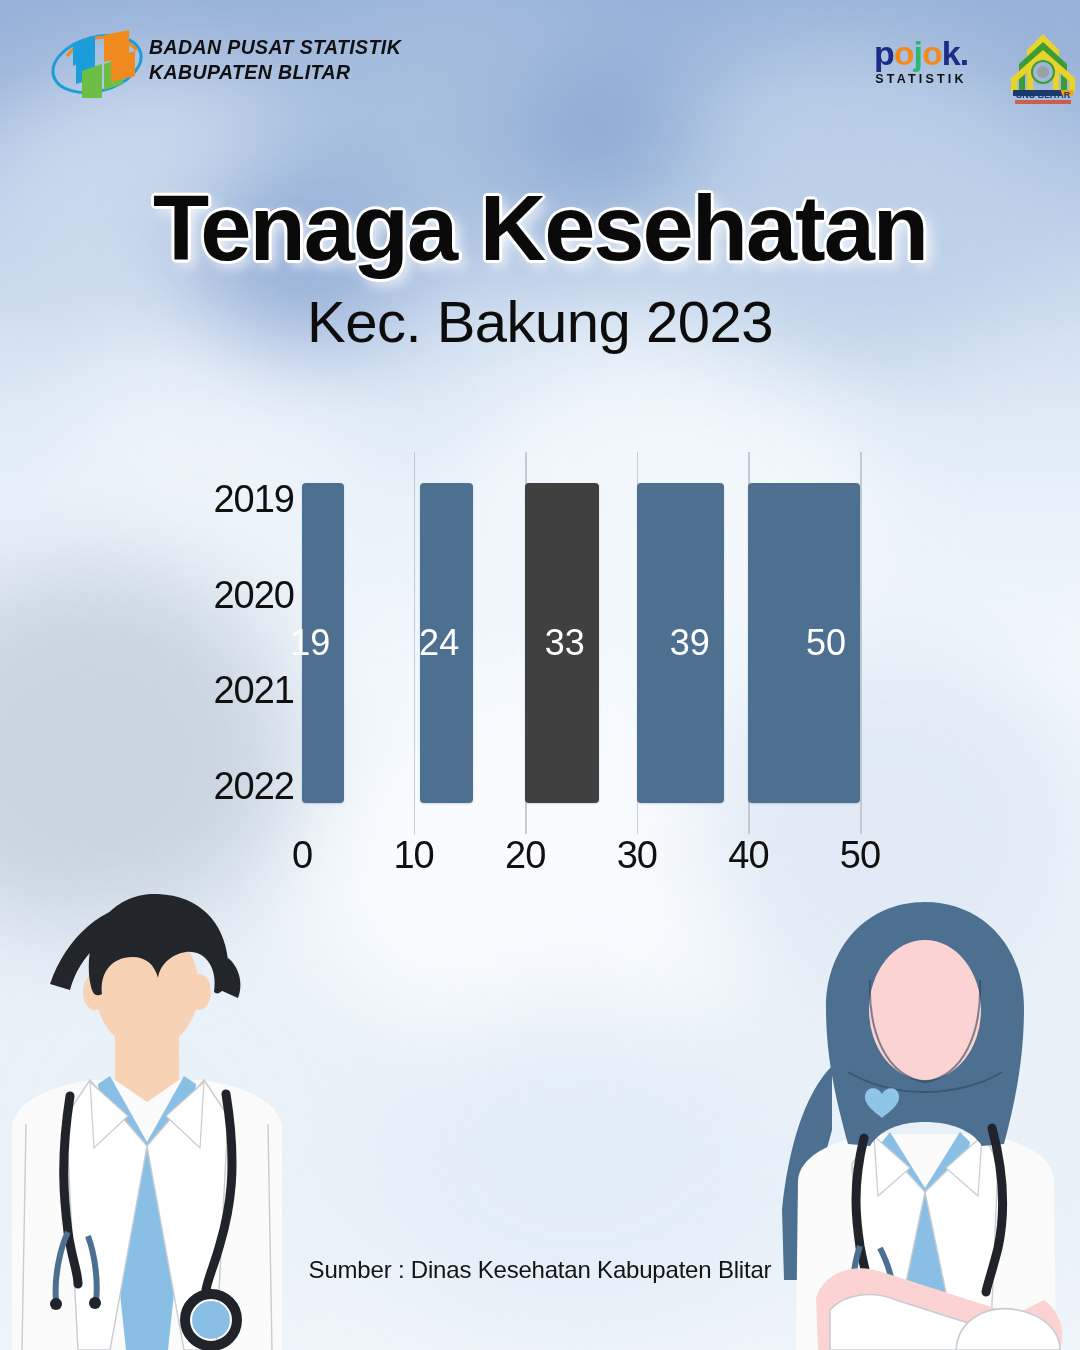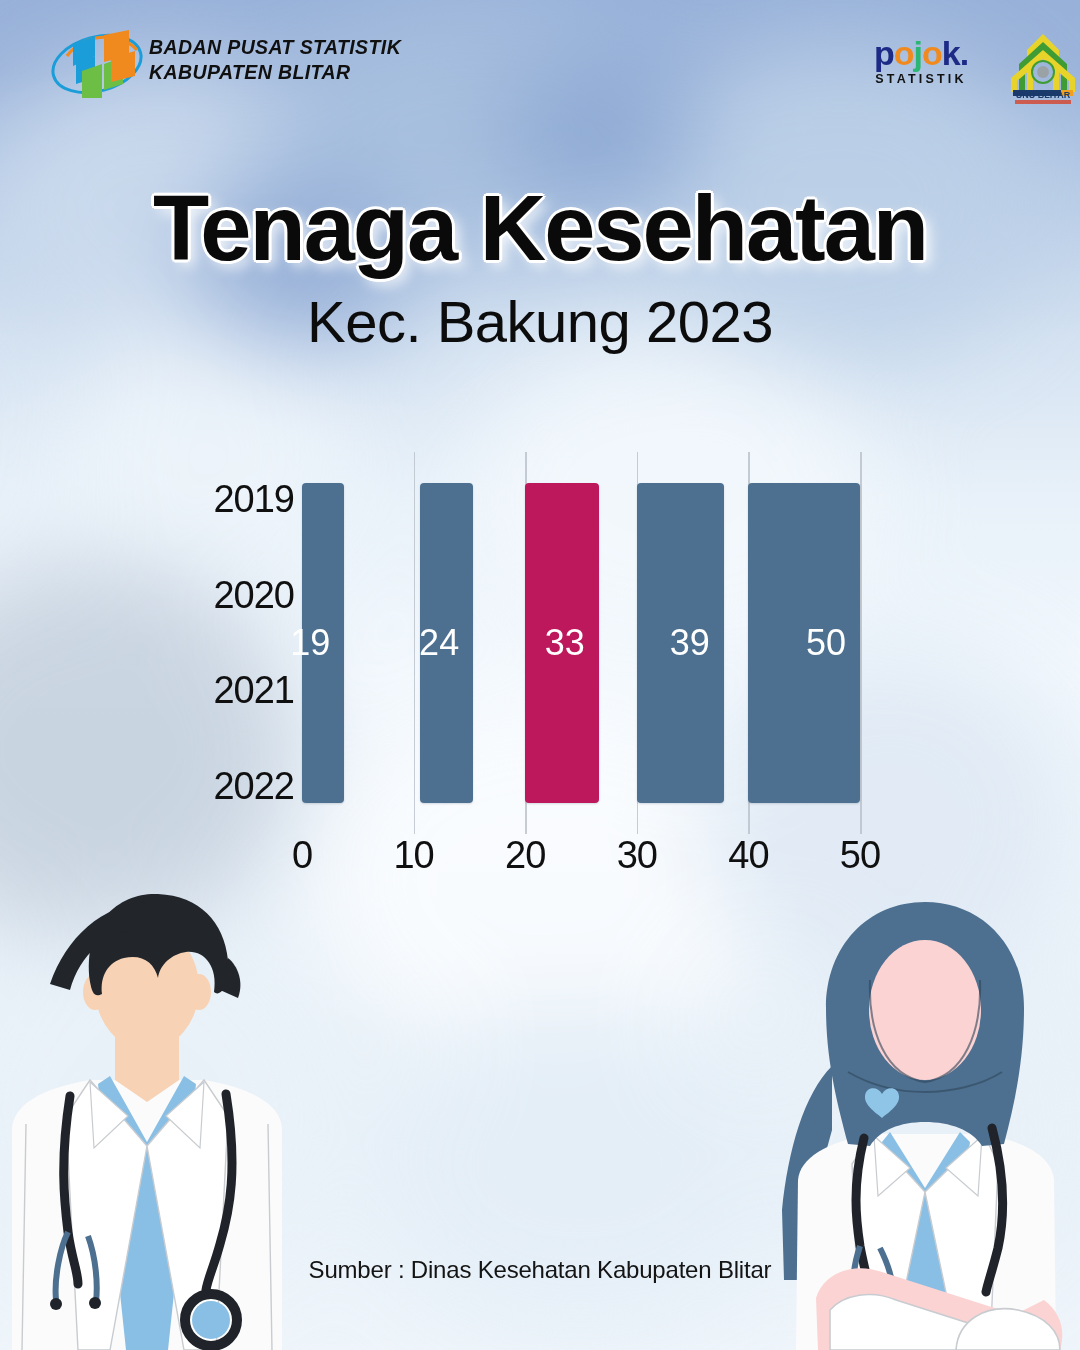--- a/index.html
+++ b/index.html
@@ -214,21 +214,21 @@
             <div class="bar" style="width: 38%; background: rgb(77, 112, 145);">
               <span class="bar-val" style="color: rgb(255, 255, 255);">19</span>
             </div>
           </div>
           <div class="row">
             <div class="bar" style="width: 48%; background: rgb(77, 112, 145); margin-left: 6px;">
               <span class="bar-val" style="color: rgb(255, 255, 255);">24</span>
             </div>
           </div>
           <div class="row">
-            <div class="bar" style="width: 66%; background: #be185d;">
+            <div class="bar" style="width: 66%; background: #404040;">
               <span class="bar-val" style="color: rgb(255, 255, 255);">33</span>
             </div>
           </div>
           <div class="row">
             <div class="bar" style="width: 78%; background: rgb(77, 112, 145);">
               <span class="bar-val" style="color: rgb(255, 255, 255);">39</span>
             </div>
           </div>
           <div class="row">
             <div class="bar" style="width: 100%; background: rgb(77, 112, 145);">

